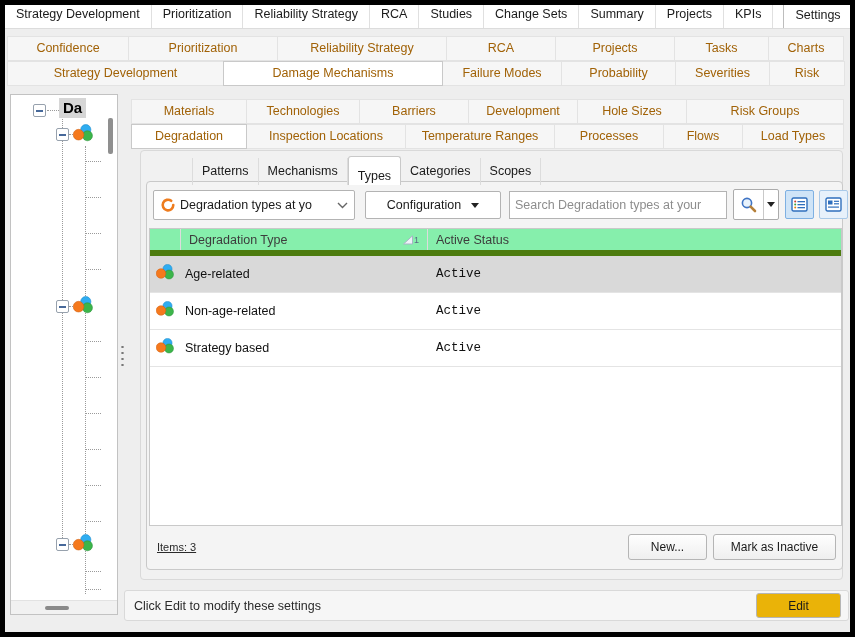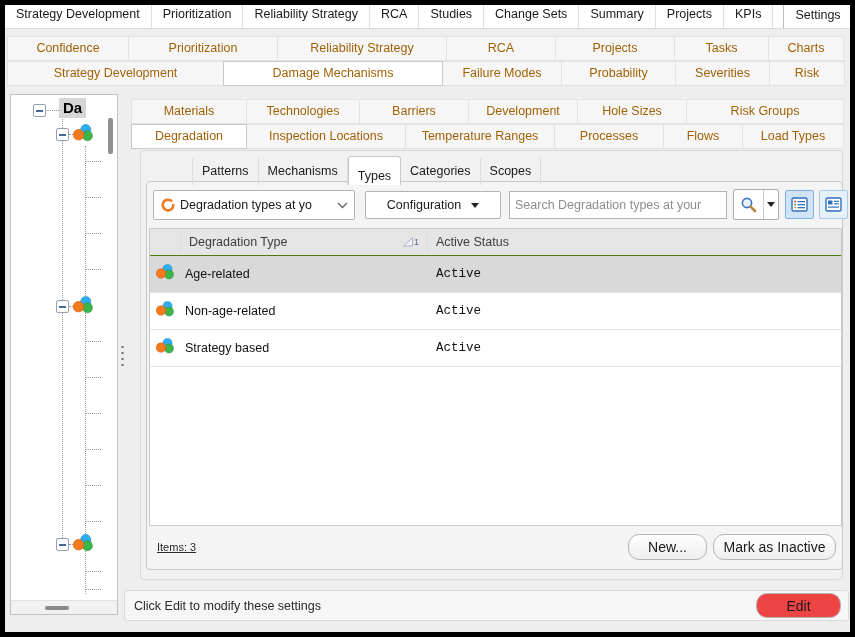--- a/index.html
+++ b/index.html
@@ -58,48 +58,48 @@
   .viewbtn { position:absolute; top:8px; width:29px; height:29px; border-radius:2px;
              display:flex; align-items:center; justify-content:center; }
   #view-list { left:638px; background:#cfe4f7; border:1px solid #7eb0e2; }
   #view-detail { left:672px; background:#e7f1fb; border:1px solid #a9c9e8; }
 
   
   #grid { position:absolute; left:2px; top:46px; width:693px; height:298px; background:#fff;
           border:1px solid #c9c9c9; overflow:hidden; }
   .grow { display:flex; height:37px; border-bottom:1px solid #e4e4e4; background:#fff; align-items:center; }
   .grow.sel { background:#d9d9d9; }
-  .ghead { display:flex; height:27px; border-bottom:1px solid #4d7c0f; background:#e5e5e5;
+  .ghead { display:flex; height:27px; border-bottom:6px solid #4d7c0f; background:#86efac;
            align-items:center; font-size:12.5px; color:#3c3c3c; }
   .c0 { width:31px; align-self:stretch; border-right:1px solid #dcdcdc;
         display:flex; align-items:center; justify-content:center; flex:none; }
   .c1 { width:247px; align-self:stretch; border-right:1px solid #dcdcdc; padding-left:8px;
         display:flex; align-items:center; flex:none; }
   .c2 { flex:1; padding-left:8px; display:flex; align-items:center; }
   .grow .c0, .grow .c1 { border-right-color:transparent; }
   .grow .c1 { padding-left:4px; gap:6px; font-size:12.5px; color:#111; }
   .grow .c0 { justify-content:flex-start; padding-left:6px; }
   .grow .c2 { font-size:12.5px; color:#111;font-family:Liberation Mono, monospace; }
   .sortmark { margin-left:auto; margin-right:8px; display:flex; align-items:flex-end; gap:1px;
               font-size:9px; color:#5a6b85; }
 
   
   #items-row { position:absolute; left:0; right:0; top:350px; height:30px; display:flex; align-items:center; }
   #items-row .items { margin-left:10px; font-size:11px; color:#2a2a2a;text-decoration:underline; }
-  .btn { background:linear-gradient(#fefefe,#efefef); border:1px solid #b5b5b5; border-radius:11px;
-         font-family:"Liberation Sans",sans-serif; font-size:14px; color:#1a1a1a; height:26px;
+  .btn { background:linear-gradient(#fefefe,#efefef); border:1px solid #b5b5b5; border-radius:3px;
+         font-family:"Liberation Sans",sans-serif; font-size:12px; color:#1a1a1a; height:26px;
          display:flex; align-items:center; justify-content:center; cursor:default; }
   #btn-new { margin-left:auto; width:79px; }
   #btn-mark { margin-left:6px; margin-right:6px; width:123px; }
 
   
   #footer { position:absolute; left:124px; top:590px; width:725px; height:31px; background:#f6f6f6;
             border:1px solid #d9d9d9; border-radius:3px; display:flex; align-items:center; }
   #footer .hint { margin-left:9px; font-size:12.5px; color:#2a2a2a; }
-  #btn-edit { margin-left:auto; margin-right:7px; width:85px; height:25px; background:#ef4444; }
+  #btn-edit { margin-left:auto; margin-right:7px; width:85px; height:25px; background:#eab308; }
 
   
   #tree { position:absolute; left:10px; top:94px; width:108px; height:521px; background:#fff;
           border:1px solid #c2c2c2; overflow:hidden; }
   .dotv { position:absolute; width:0; border-left:1px dotted #9a9a9a; }
   .doth { position:absolute; height:0; border-top:1px dotted #9a9a9a; }
   .exp { position:absolute; width:13px; height:13px; background:#fff; border:1px solid #97a1ad;
          border-radius:2px; z-index:2; }
   .exp::after { content:""; position:absolute; left:2px; right:2px; top:5px; height:1.5px; background:#47699a; }
   #root-label { position:absolute; left:48px; top:3px; font-size:15px; font-weight:bold; color:#000;

